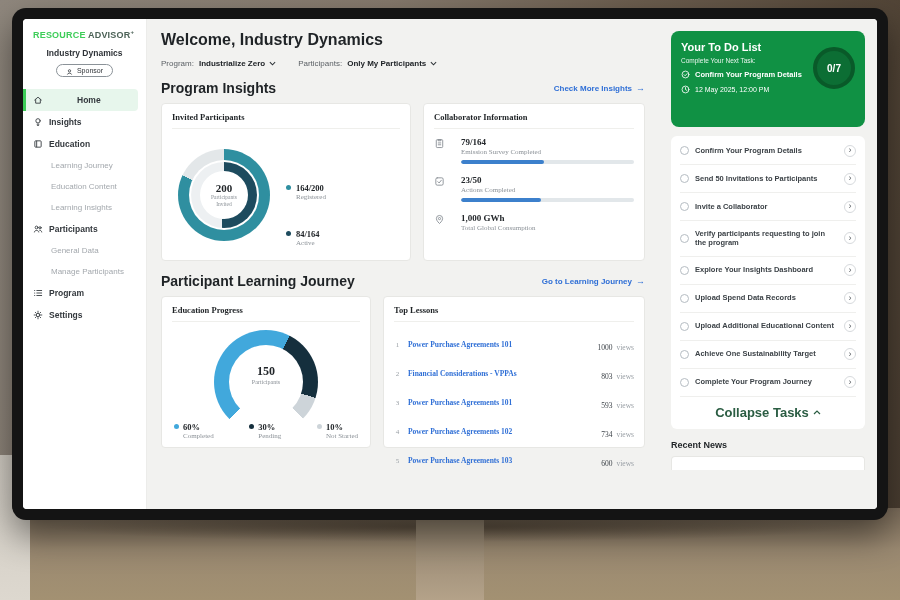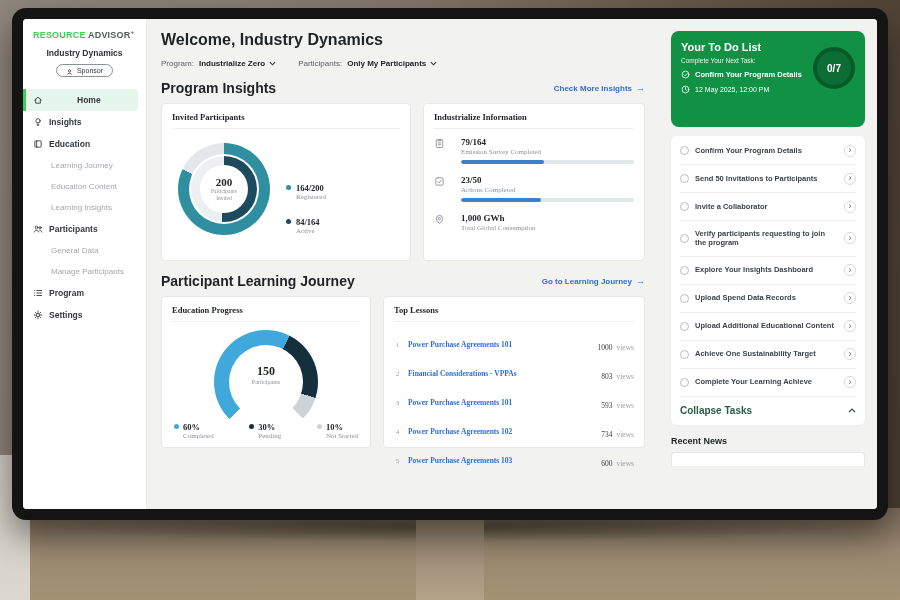--- a/index.html
+++ b/index.html
@@ -68,21 +68,21 @@
   .donut-row { display:flex; align-items:center; gap:16px; padding:6px 0 0 6px; }
   .donut { position:relative; width:92px; height:92px; border-radius:50%;
     background: conic-gradient(var(--donut_teal,#2f8fa0) 0 calc(var(--po,82)*1%), #e3e7e9 0); }
   .donut-mid { position:absolute; inset:11px; border-radius:50%; background:#fff; }
   .donut-inner { position:absolute; inset:2px; border-radius:50%;
     background: conic-gradient(var(--donut_navy,#1d4b5e) 0 calc(var(--pi,51)*1%), #edf0f2 0); }
   .donut-hole { position:absolute; inset:9px; border-radius:50%; background:#fff;
     display:flex; flex-direction:column; align-items:center; justify-content:center; text-align:center; }
   .d-val { font-size:11px; font-weight:bold; color:#22262a; }
   .d-lab { font-size:5.5px; color:#8b9197; width:40px; line-height:1.2; }
-  .legend-col { display:flex; flex-direction:column; gap:16px;margin-top:40px; }
+  .legend-col { display:flex; flex-direction:column; gap:28px;margin-top:40px; }
   .leg { display:flex; align-items:flex-start; gap:5px; }
   .dot { width:5px; height:5px; border-radius:50%; margin-top:2px; }
   .dot.teal { background:var(--donut_teal,#2f8fa0); }
   .dot.navy { background:var(--donut_navy,#1d4b5e); }
   .dot.blue { background:var(--gauge_blue,#41a8dc); }
   .dot.dark { background:var(--gauge_navy,#152f3d); }
   .dot.gray { background:var(--gauge_gray,#cdd4d9); }
   .leg-val { font-size:8.5px; font-weight:bold; color:#22262a; }
   .leg-lab { font-size:7px; color:#8b9197; }
 
@@ -131,22 +131,22 @@
   .ic-w svg { width:9px; height:9px; display:block; }
   .todo-badge { position:absolute; right:10px; top:16px; width:42px; height:42px; border-radius:50%;
     background:#0c6e34; border:4px solid #095a29; display:flex; align-items:center; justify-content:center;
     font-size:10px; font-weight:bold; color:#fff; }
   .tasks-card { background:#fff; border-radius:6px; margin-top:9px; padding:1px 9px; }
   .task { display:flex; align-items:center; gap:6px; padding:7.5px 0; border-bottom:1px solid #efefed; cursor:pointer; }
   .radio { width:9px; height:9px; border:1px solid #b5bcc2; border-radius:50%; flex:0 0 auto; }
   .t-label { flex:1; font-size:7.5px; font-weight:bold; color:#3c4247; line-height:1.3; }
   .chev { width:12px; height:12px; border:1px solid #d7dadd; border-radius:50%; color:#555a5f;
     font-size:9px; line-height:1; display:flex; align-items:center; justify-content:center; flex:0 0 auto; }
-  .collapse { display:flex; align-items:center; justify-content:space-between; gap:4px;
-    padding:8px 0; font-size:10px; font-weight:bold; color:#2b5d43; cursor:pointer; }
+  .collapse { display:flex; align-items:center; justify-content:center; gap:4px;
+    padding:8px 0; font-size:13px; font-weight:bold; color:#2b5d43; cursor:pointer; }
   .chev-up svg { width:8px; height:5px; display:block; color:#2b5d43; }
   .news-title { font-size:9px; font-weight:bold; color:#1f2326; margin:11px 0 6px; }
   .news-sliver { height:14px; background:#fff; border:1px solid #e7e7e4; border-bottom:none; border-radius:4px 4px 0 0; }
   .arr { font-size:9px; }
 </style>
 </head>
 <body>
 
 <div class="floor"></div>
 <div class="light-strip"></div>
@@ -312,21 +312,21 @@
               <div>
                 <div class="leg-val">84/164</div>
                 <div class="leg-lab">Active</div>
               </div>
             </div>
           </div>
         </div>
       </div>
 
       <div class="card info">
-        <div class="card-title">Industrialize Information</div>
+        <div class="card-title">Collaborator Information</div>
         <div class="info-row">
           <span class="info-ic">
                 <svg viewBox="0 0 12 12" fill="none" stroke="currentColor" stroke-width="1" stroke-linejoin="round">
                   <rect x="2.5" y="1.8" width="7" height="8.6" rx="1"></rect>
                   <path d="M4.4 1.8 H7.6 V3 H4.4 Z M4.2 5.4 H7.8 M4.2 7.4 H7.8"></path>
                 </svg>
               </span>
           <div class="info-body">
             <div class="i-val">79/164</div>
             <div class="i-lab">Emission Survey Completed</div>
@@ -503,21 +503,21 @@
         <span class="t-label">Upload Additional Educational Content</span>
         <span class="chev">›</span>
       </div>
       <div class="task">
         <span class="radio"></span>
         <span class="t-label">Achieve One Sustainability Target</span>
         <span class="chev">›</span>
       </div>
       <div class="task">
         <span class="radio"></span>
-        <span class="t-label">Complete Your Learning Achieve</span>
+        <span class="t-label">Complete Your Program Journey</span>
         <span class="chev">›</span>
       </div>
       <div class="collapse">
         <span>Collapse Tasks</span>
         <span class="chev-up">
               <svg viewBox="0 0 8 5" fill="none" stroke="currentColor" stroke-width="1.2">
                 <path d="M1 4 L4 1 L7 4"></path>
               </svg>
             </span>
       </div>

